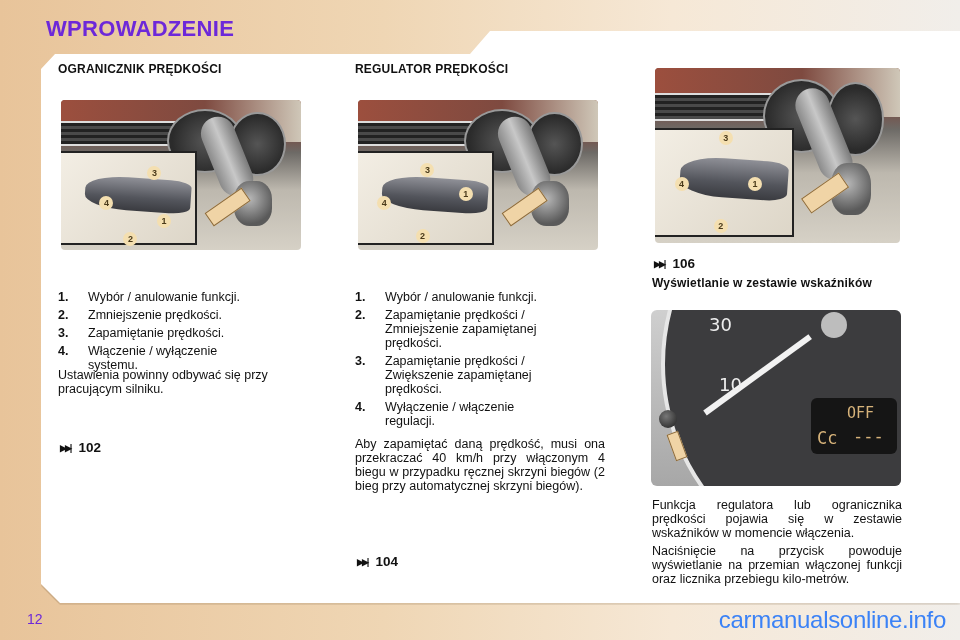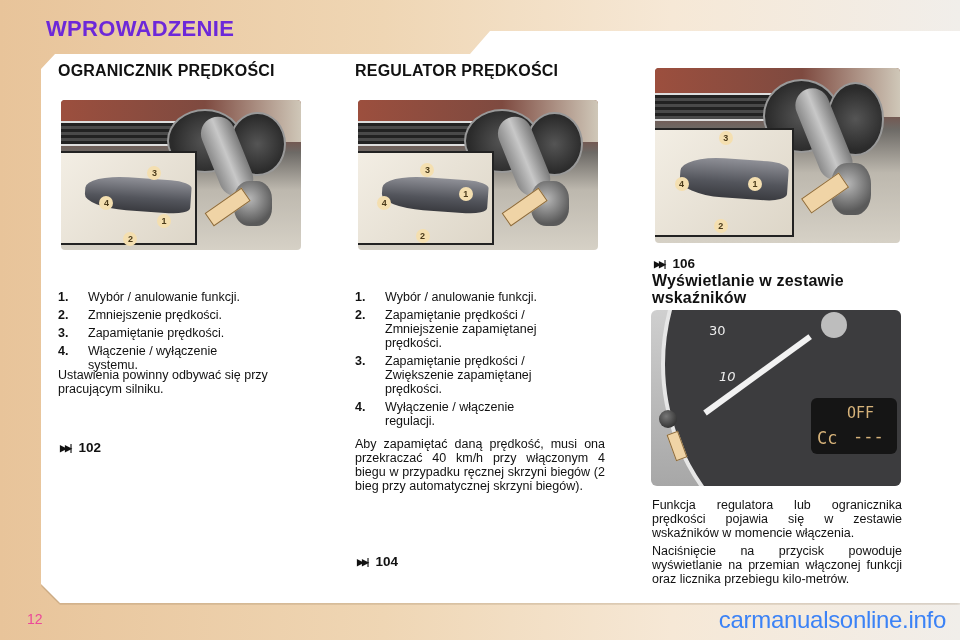--- a/index.html
+++ b/index.html
@@ -4,21 +4,21 @@
 <style>
   html,body{margin:0;padding:0;}
   body{width:960px;height:640px;position:relative;overflow:hidden;
     font-family:"Liberation Sans",sans-serif;color:#111;
     background:linear-gradient(90deg,#e8c49a 0%,#efd6b4 40%,#f6e8d6 70%,#f1eeea 100%);}
   .page-title{position:absolute;left:46px;top:16px;font-size:22px;font-weight:bold;letter-spacing:0.3px;color:#6d28d9;}
   .panel{position:absolute;left:41px;top:31px;width:919px;height:572px;background:#fff;
     clip-path:polygon(14px 23px,429px 23px,449px 0,919px 0,919px 572px,19px 572px,0 553px,0 38px);}
   .shadow{position:absolute;left:41px;top:33px;width:919px;height:572px;background:rgba(120,90,60,0.25);
     clip-path:polygon(14px 23px,429px 23px,449px 0,919px 0,919px 572px,19px 572px,0 553px,0 38px);filter:blur(2px);}
-  .h2{position:absolute;font-size:16px;font-weight:bold;letter-spacing:0.2px;}
+  .h2{position:absolute;font-size:12px;font-weight:bold;letter-spacing:0.2px;}
   .illus{position:absolute;overflow:hidden;border-radius:4px;
     background:linear-gradient(180deg,#8b4a3a 0%,#7a463c 20%,#6d6a66 35%,#bdb8ae 60%,#d6d1c6 100%);}
   .illus .dash{position:absolute;left:0;top:0;width:100%;height:28%;background:linear-gradient(90deg,#9c4f3e,#7e4a40 60%,#cfc7b8);}
   .illus .vent{position:absolute;left:0;top:14%;width:48%;height:14%;background:repeating-linear-gradient(180deg,#222 0 3px,#4a4a4a 3px 6px);border:2px solid #ddd;border-left:none;}
   .illus .dial{position:absolute;top:6%;width:30%;height:40%;border-radius:50%;background:radial-gradient(circle,#555 0%,#2b2b2b 70%);border:2px solid #999;}
   .illus .inset{position:absolute;left:0;top:34%;width:56%;height:60%;background:linear-gradient(135deg,#f3eee4,#ddd6c8);border:2px solid #222;border-left:none;}
   .illus .stalk{position:absolute;left:10%;top:52%;width:44%;height:22%;border-radius:40% 20% 20% 40%;background:linear-gradient(180deg,#8f9097,#53555c 60%,#3a3b40);transform:rotate(4deg);}
   .illus .col{position:absolute;left:62%;top:10%;width:14%;height:55%;border-radius:30px;background:linear-gradient(90deg,#8a8a8a,#c8c8c8 50%,#7a7a7a);transform:rotate(-22deg);}
   .illus .knob{position:absolute;left:72%;top:54%;width:16%;height:30%;border-radius:40%;background:radial-gradient(circle at 40% 40%,#b8b8b8,#5a5a5a 70%);}
   .illus .arrow{position:absolute;left:60%;top:66%;width:18%;height:9%;background:#f0d4a6;border:1px solid #8b6b3e;transform:rotate(-35deg);}
@@ -29,26 +29,26 @@
   .list .t{flex:1;}
   .para{position:absolute;font-size:12.5px;line-height:14px;margin:0;}
   .para.just{text-align:justify;}
   .ref{position:absolute;font-size:13.5px;font-weight:bold;display:flex;align-items:center;gap:8px;}
   .ref .ic{font-size:9px;letter-spacing:-2px;}
   .gauge{position:absolute;left:651px;top:310px;width:250px;height:176px;border-radius:6px;overflow:hidden;
     background:linear-gradient(180deg,#cfcfcf,#a7a7a7);}
   .gauge .face{position:absolute;left:10px;top:-160px;width:420px;height:420px;border-radius:50%;background:#3c3c3e;border:4px solid #e6e6e6;}
   .gauge .needle{position:absolute;left:54px;top:58px;width:130px;height:6px;background:#f2f2f2;transform:rotate(-36deg);transform-origin:0 50%;top:100px;}
   .gauge .hub{position:absolute;left:170px;top:2px;width:26px;height:26px;border-radius:50%;background:#bdbdbd;}
-  .gauge .tick{position:absolute;color:#eee;font-size:13px;font-family:"DejaVu Sans",sans-serif;margin-top:9px;}
+  .gauge .tick{position:absolute;color:#eee;font-size:18px;font-family:"DejaVu Sans",sans-serif;}
   .gauge .lcd{position:absolute;left:160px;top:88px;width:86px;height:56px;border-radius:6px;background:#151515;}
   .gauge .lcd span{position:absolute;color:#d7b37a;font-family:"DejaVu Sans Mono",monospace;}
   .gauge .btn{position:absolute;left:8px;top:100px;width:18px;height:18px;border-radius:50%;background:radial-gradient(circle at 40% 35%,#777,#1c1c1c);}
   .gauge .barr{position:absolute;left:20px;top:122px;width:10px;height:26px;background:#f0d4a6;border:1px solid #8b6b3e;transform:rotate(-20deg);}
-  .pageno{position:absolute;left:27px;top:611px;font-size:14px;color:#ec4899;}
+  .pageno{position:absolute;left:27px;top:611px;font-size:14px;color:#6d28d9;}
   .wm{position:absolute;right:14px;top:606px;font-size:24px;color:#3b82f6;letter-spacing:-0.3px;}
 </style>
 </head>
 <body>
 
 <div class="page-title">WPROWADZENIE</div>
 
 <div class="shadow"></div>
 <div class="panel"></div>
 
@@ -151,28 +151,28 @@
   <div class="num" style="left:26%;top:36%;">3</div>
   <div class="num" style="left:8%;top:62%;">4</div>
   <div class="num" style="left:38%;top:62%;">1</div>
   <div class="num" style="left:24%;top:86%;">2</div>
 </div>
 
 <div class="ref" style="left:654px;top:256px;">
   <span class="ic">▶▶|</span>
   <span>106</span>
 </div>
-<div class="h2" style="left:652px;top:272px;width:230px;line-height:17px;">Wyświetlanie w zestawie wskaźników</div>
+<div class="h2" style="left:652px;top:272px;width:230px;line-height:23px;">Wyświetlanie w zestawie wskaźników</div>
 
 <div class="gauge">
   <div class="face"></div>
   <div class="hub"></div>
   <div class="needle"></div>
   <div class="tick" style="left:58px;top:4px;">30</div>
-  <div class="tick" style="left:68px;top:50px;font-style:italic;">10</div>
+  <div class="tick" style="left:68px;top:64px;">10</div>
   <div class="lcd">
     <span style="left:36px;top:6px;font-size:15px;">OFF</span>
     <span style="left:6px;top:30px;font-size:17px;text-align:right;">Cc</span>
     <span style="left:42px;top:28px;font-size:17px;">---</span>
   </div>
   <div class="btn"></div>
   <div class="barr"></div>
 </div>
 
 <p class="para just" style="left:652px;top:498px;width:250px;">Funkcja regulatora lub ogranicznika prędkości pojawia się w zestawie wskaźników w momencie włączenia.</p>

